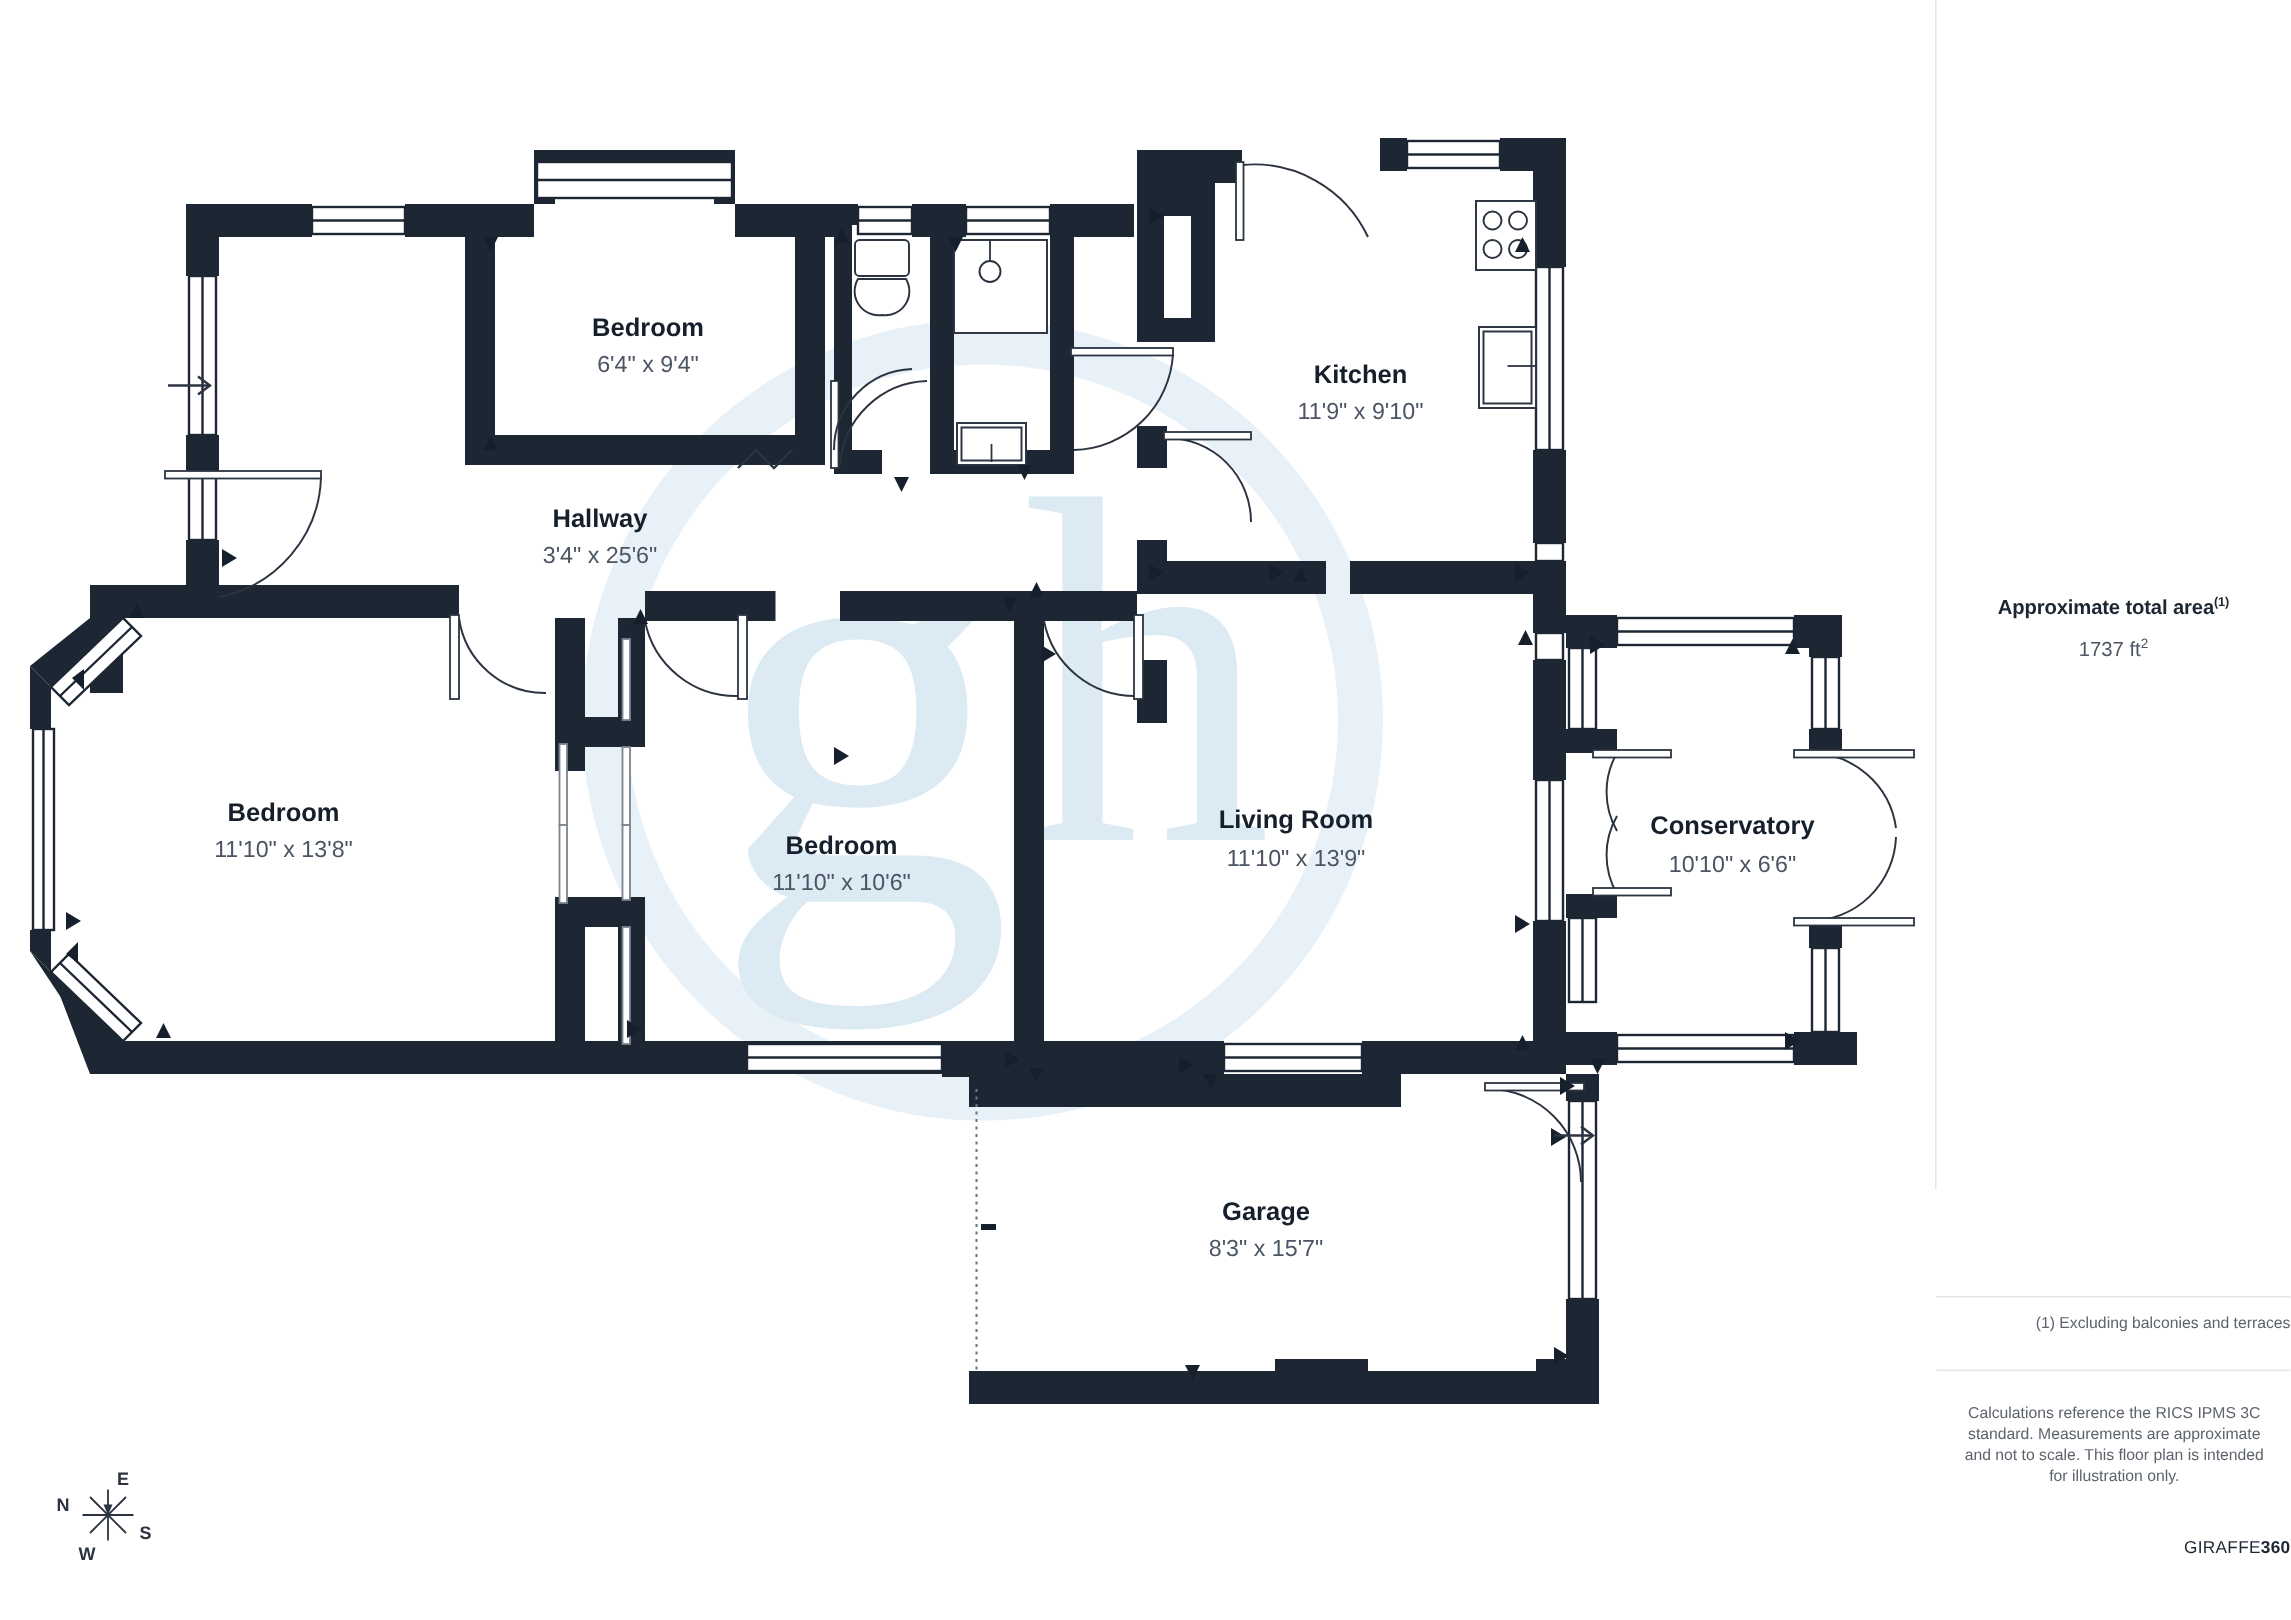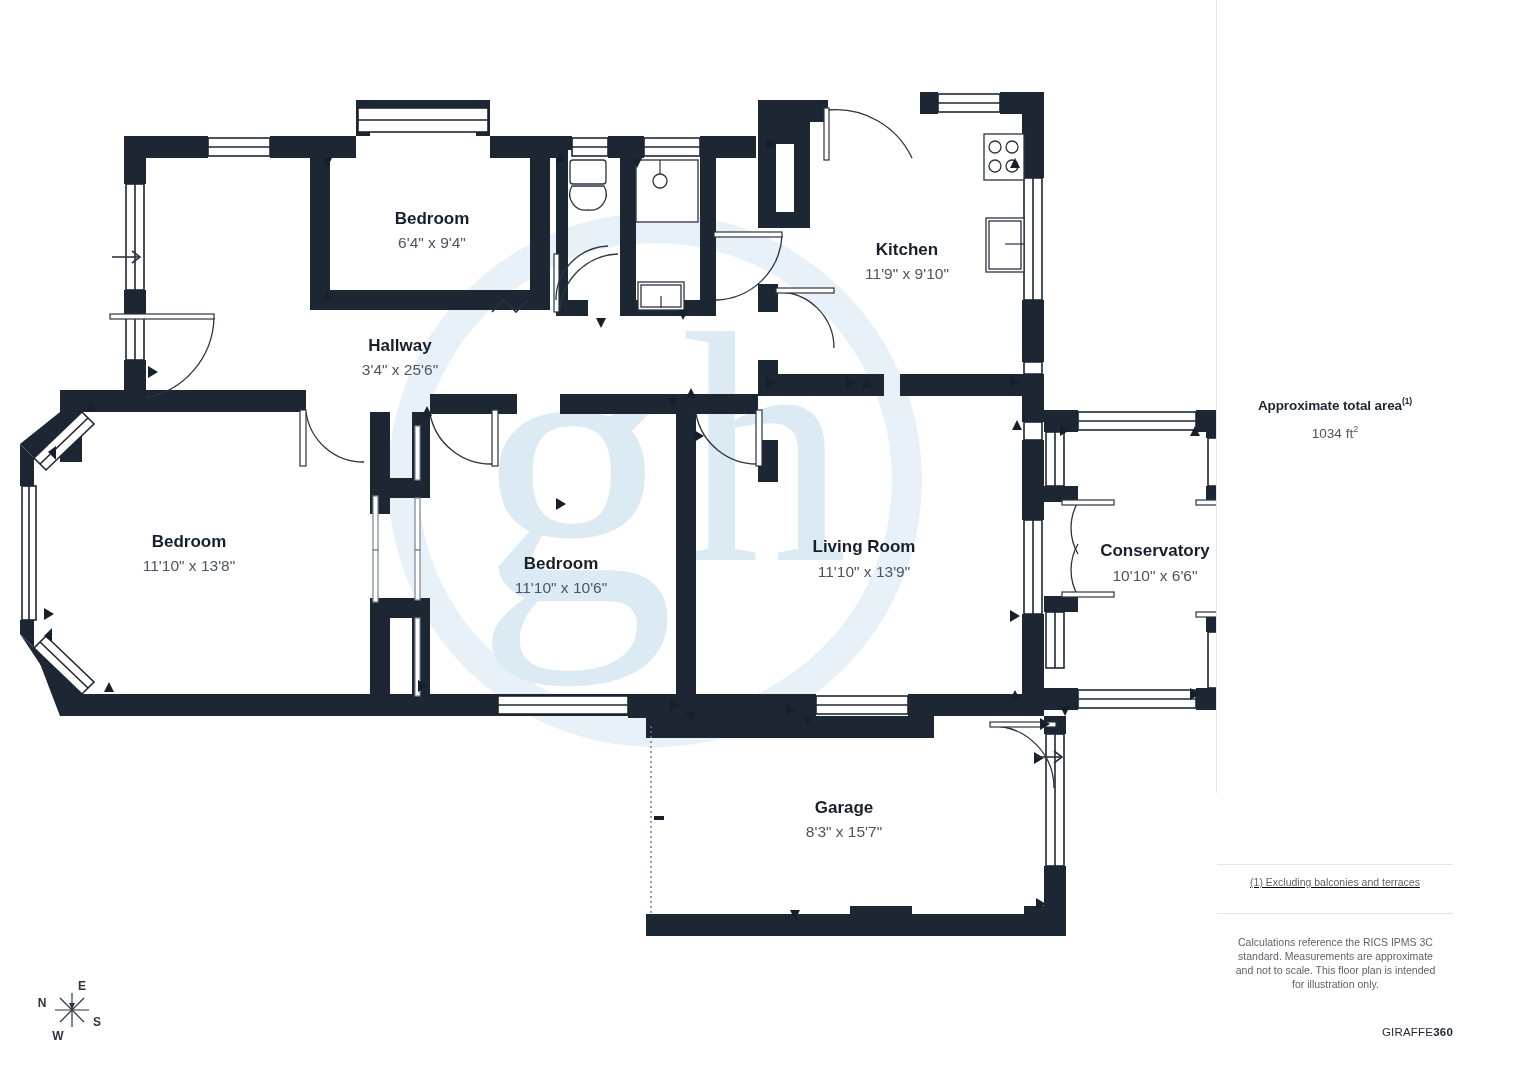--- a/index.html
+++ b/index.html
@@ -17,21 +17,21 @@
   #page {
     position: relative;
     width: 1527px;
     height: 1080px;
     background: #ffffff;
   }
   
   #side-panel {
     position: absolute;
     top: 0;
-    left: 1216px;
+    left: 1290px;
     width: 237px;
     height: 793px;
     border-left: 1px solid #e3e5e8;
     box-sizing: border-box;
     background: #ffffff;
   }
   .panel-divider {
     position: absolute;
     left: 0;
     width: 100%;
@@ -63,22 +63,21 @@
   }
   #area-value sup {
     font-size: 9px;
     vertical-align: super;
   }
   #footnote-block {
     position: absolute;
     top: 876px;
     left: 0;
     width: 100%;
-    text-align: center;
-    text-decoration: underline;
+    text-align: right;
   }
   #footnote-text {
     font-size: 10.5px;
     color: #5d636c;
   }
   #disclaimer-block {
     position: absolute;
     top: 935px;
     left: 17px;
     width: 203px;
@@ -539,21 +538,21 @@
     </svg>
   </div>
 
   <div id="side-panel">
 
     <div id="area-block">
       <div id="area-title">
         <span>Approximate total area</span><sup>(1)</sup>
       </div>
       <div id="area-value">
-        <span>1034 ft</span><sup>2</sup>
+        <span>1737 ft</span><sup>2</sup>
       </div>
     </div>
 
     <div class="panel-divider" style="top:864px"></div>
 
     <div id="footnote-block">
       <div id="footnote-text">(1) Excluding balconies and terraces</div>
     </div>
 
     <div class="panel-divider" style="top:913px"></div>

